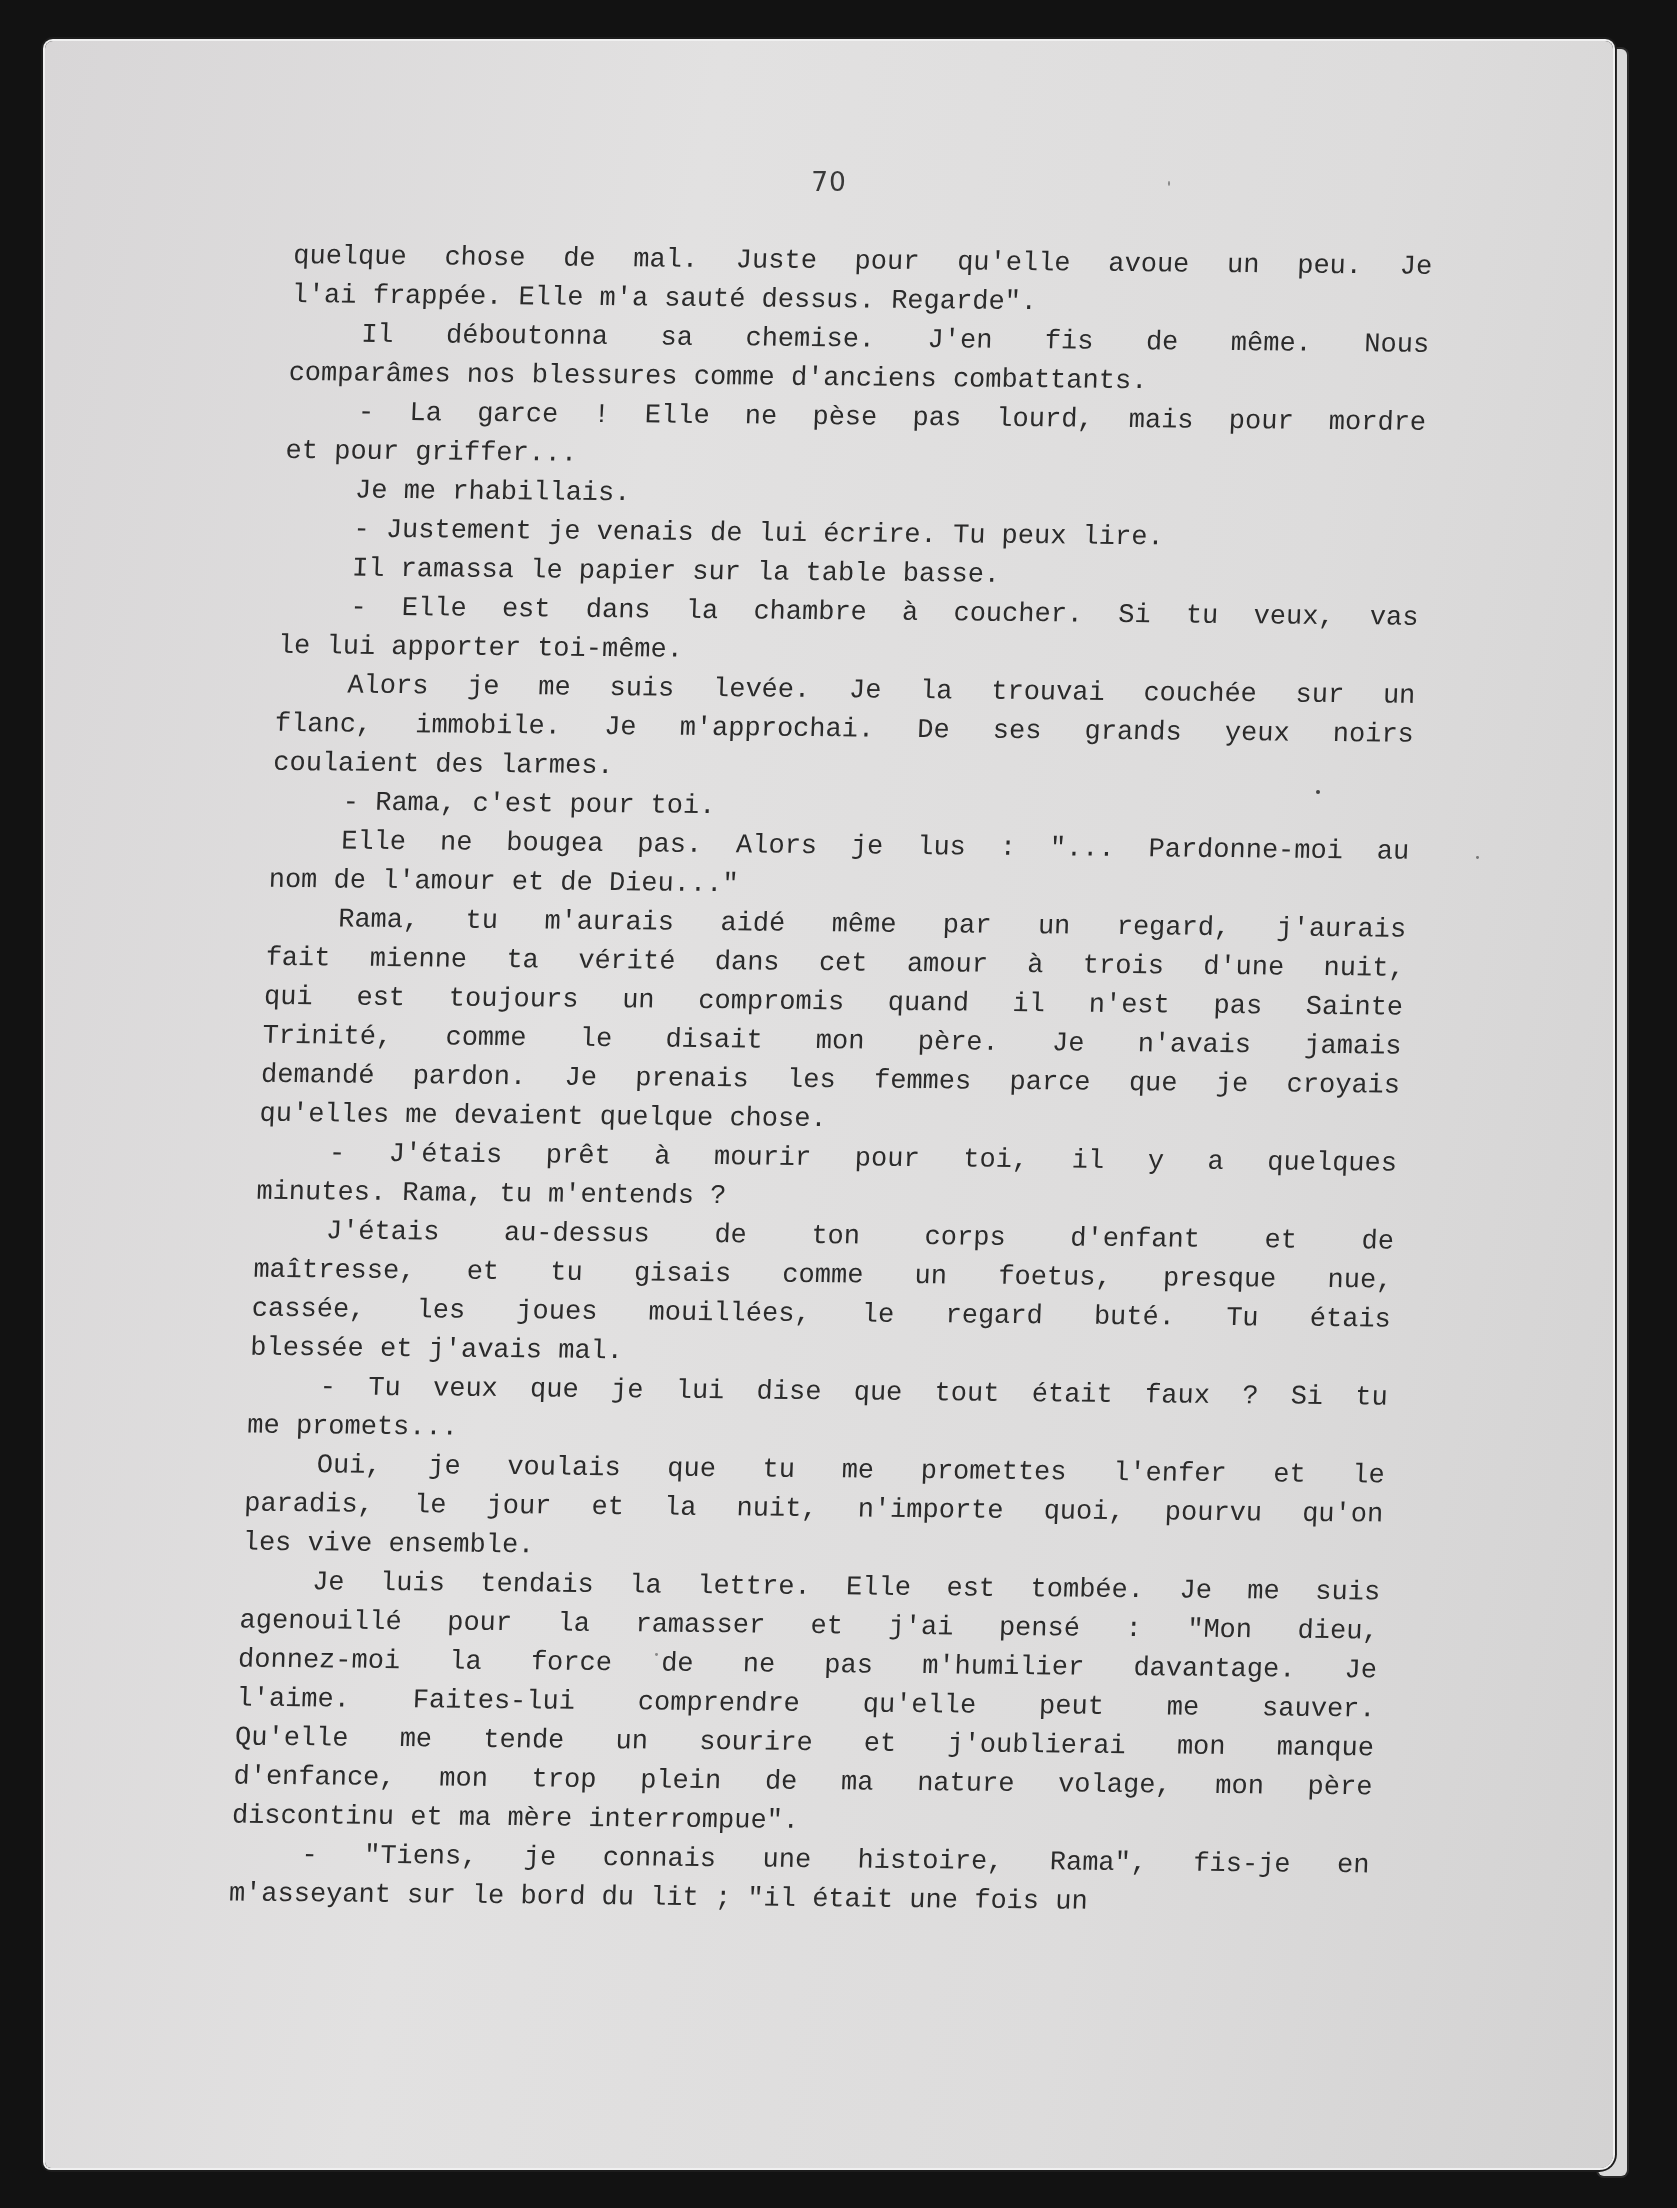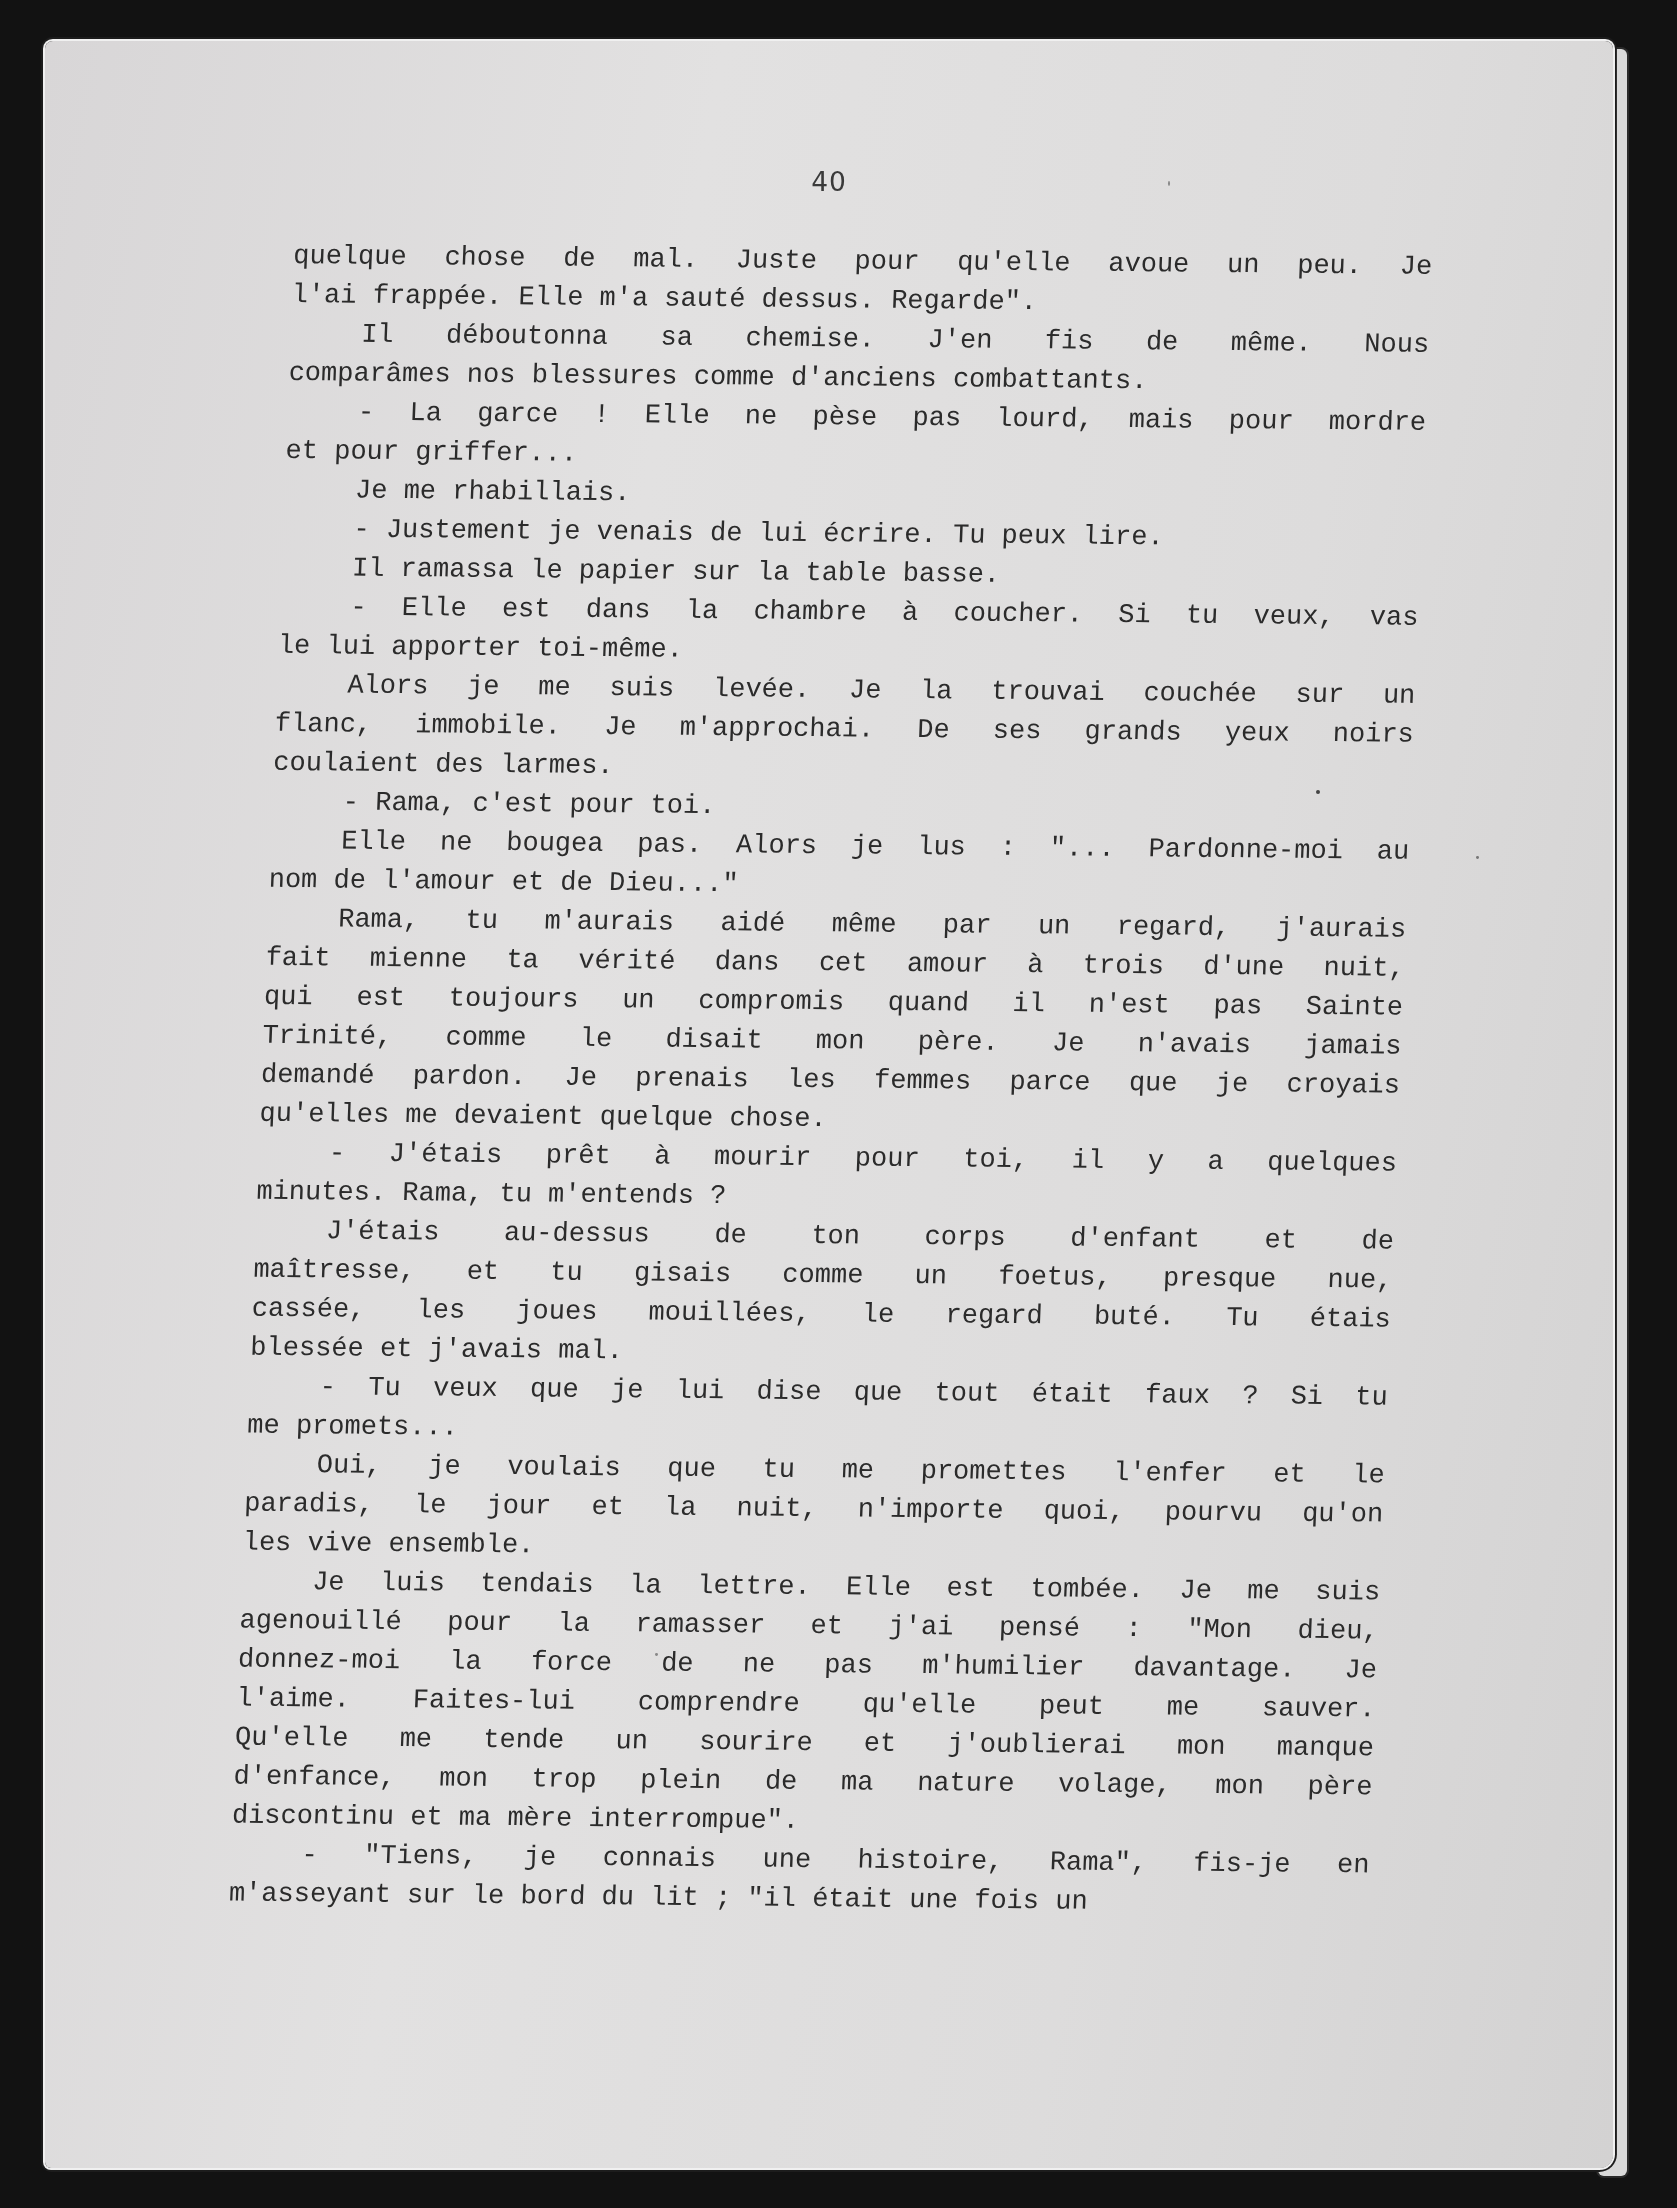--- a/index.html
+++ b/index.html
@@ -73,21 +73,21 @@
       border-radius: 50%;
       background: #444;
     }
   </style>
 </head>
 <body>
 
 <div class="paper-under"></div>
 
 <div class="paper">
-  <div class="page-number">40</div>
+  <div class="page-number">70</div>
 
   <div class="text-block" id="text-block">
       <span class="line">quelque chose de mal. Juste pour qu'elle avoue un peu. Je</span>
       <span class="line last">l'ai frappée. Elle m'a sauté dessus. Regarde".</span>
       <span class="line" style="text-indent: 71px;">Il déboutonna sa chemise. J'en fis de même. Nous</span>
       <span class="line last">comparâmes nos blessures comme d'anciens combattants.</span>
       <span class="line" style="text-indent: 71px;">- La garce ! Elle ne pèse pas lourd, mais pour mordre</span>
       <span class="line last">et pour griffer...</span>
       <span class="line last" style="text-indent: 71px;">Je me rhabillais.</span>
       <span class="line last" style="text-indent: 71px;">- Justement je venais de lui écrire. Tu peux lire.</span>

